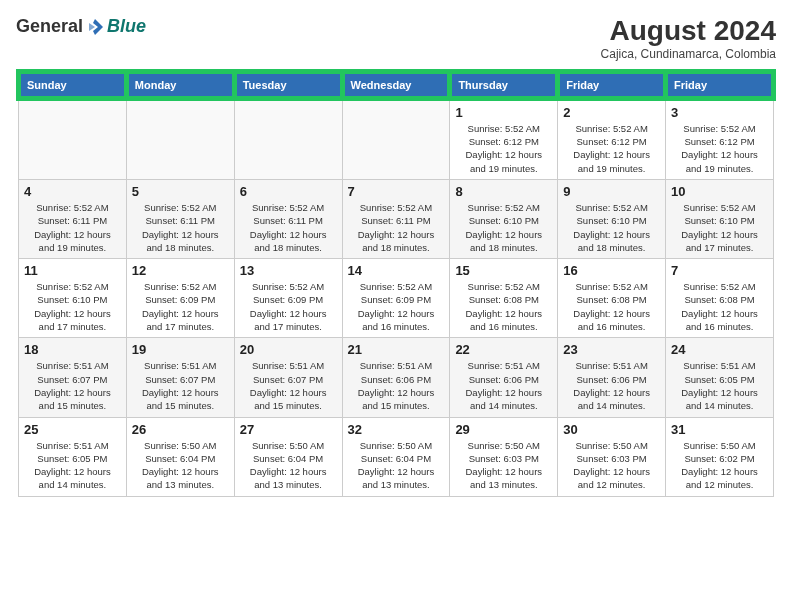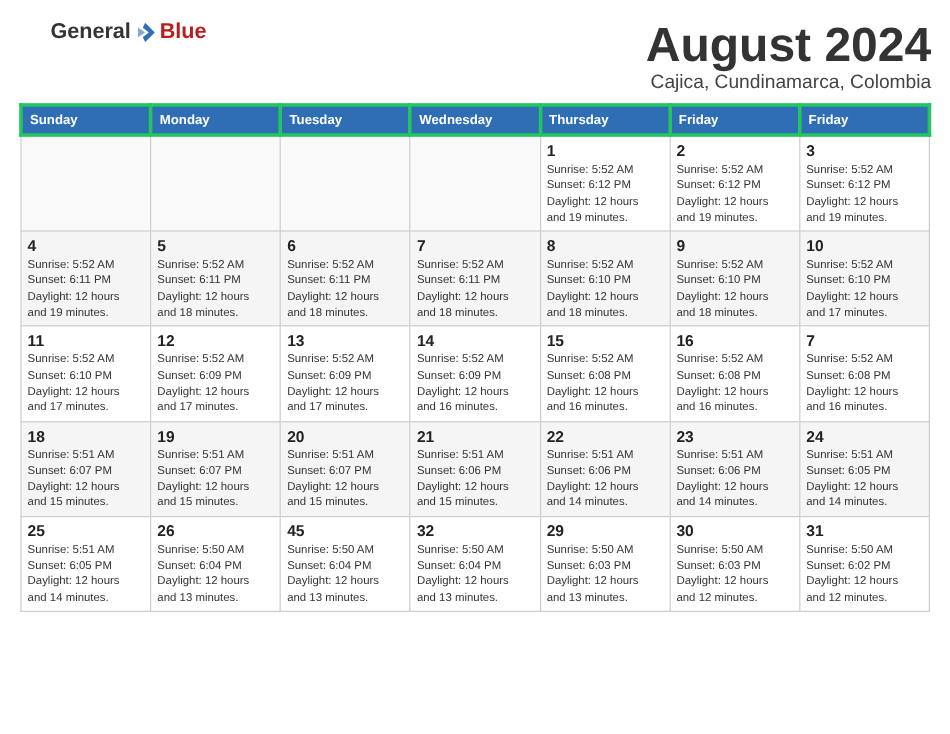--- a/index.html
+++ b/index.html
@@ -8,67 +8,66 @@
       background: #fff;
       width: 792px;
       min-height: 612px;
       padding: 16px;
     }
     .header {
       display: flex;
       align-items: flex-start;
       justify-content: space-between;
       margin-bottom: 8px;
-      margin-left: 26px;
     }
     .logo {
       display: flex;
       flex-direction: column;
       align-items: flex-start;
     }
     .logo-text {
       display: flex;
       align-items: center;
       font-size: 18px;
       font-weight: bold;
       color: #333;
     }
     .logo-general { color: #333; }
-    .logo-blue { color: #b91c1c; }
+    .logo-blue { color: #0f766e; font-style: italic; }
     .logo-icon {
       width: 20px;
       height: 20px;
       margin: 0 2px;
     }
     .title-block {
       text-align: right;
     }
     .month-title {
-      font-size: 40px;
+      font-size: 28px;
       font-weight: bold;
       color: #333;
       line-height: 1.1;
     }
     .location {
-      font-size: 16px;
+      font-size: 12px;
       color: #444;
     }
     .calendar {
       width: 100%;
       border-collapse: collapse;
       font-size: 10px;
     }
     .calendar th {
       background: #2f6eb5;
       color: #fff;
       text-align: left;
       padding: 5px 6px;
       font-size: 11px;
       font-weight: bold;
-      border: 3px solid #22c55e;
+      border: 5px solid #22c55e;
     }
     .calendar td {
       border: 1px solid #ccc;
       vertical-align: top;
       padding: 4px 5px;
       width: calc(100% / 7);
       min-height: 80px;
       background: #fff;
     }
     .calendar tr:nth-child(even) td {
@@ -78,20 +77,21 @@
       font-size: 13px;
       font-weight: bold;
       color: #222;
       display: block;
       margin-bottom: 2px;
     }
     .day-info {
       color: #333;
       font-size: 9.5px;
       line-height: 1.4;
+      text-align: center;
     }
     .empty-cell {
       background: #f9f9f9 !important;
     }
   </style>
 </head>
 <body>
 
 <div class="header">
   <div class="logo">
@@ -234,21 +234,21 @@
       <tr>
         <td>
           <span class="day-number">25</span>
           <div class="day-info">Sunrise: 5:51 AM<br>Sunset: 6:05 PM<br>Daylight: 12 hours<br>and 14 minutes.</div>
         </td>
         <td>
           <span class="day-number">26</span>
           <div class="day-info">Sunrise: 5:50 AM<br>Sunset: 6:04 PM<br>Daylight: 12 hours<br>and 13 minutes.</div>
         </td>
         <td>
-          <span class="day-number">45</span>
+          <span class="day-number">27</span>
           <div class="day-info">Sunrise: 5:50 AM<br>Sunset: 6:04 PM<br>Daylight: 12 hours<br>and 13 minutes.</div>
         </td>
         <td>
           <span class="day-number">32</span>
           <div class="day-info">Sunrise: 5:50 AM<br>Sunset: 6:04 PM<br>Daylight: 12 hours<br>and 13 minutes.</div>
         </td>
         <td>
           <span class="day-number">29</span>
           <div class="day-info">Sunrise: 5:50 AM<br>Sunset: 6:03 PM<br>Daylight: 12 hours<br>and 13 minutes.</div>
         </td>

